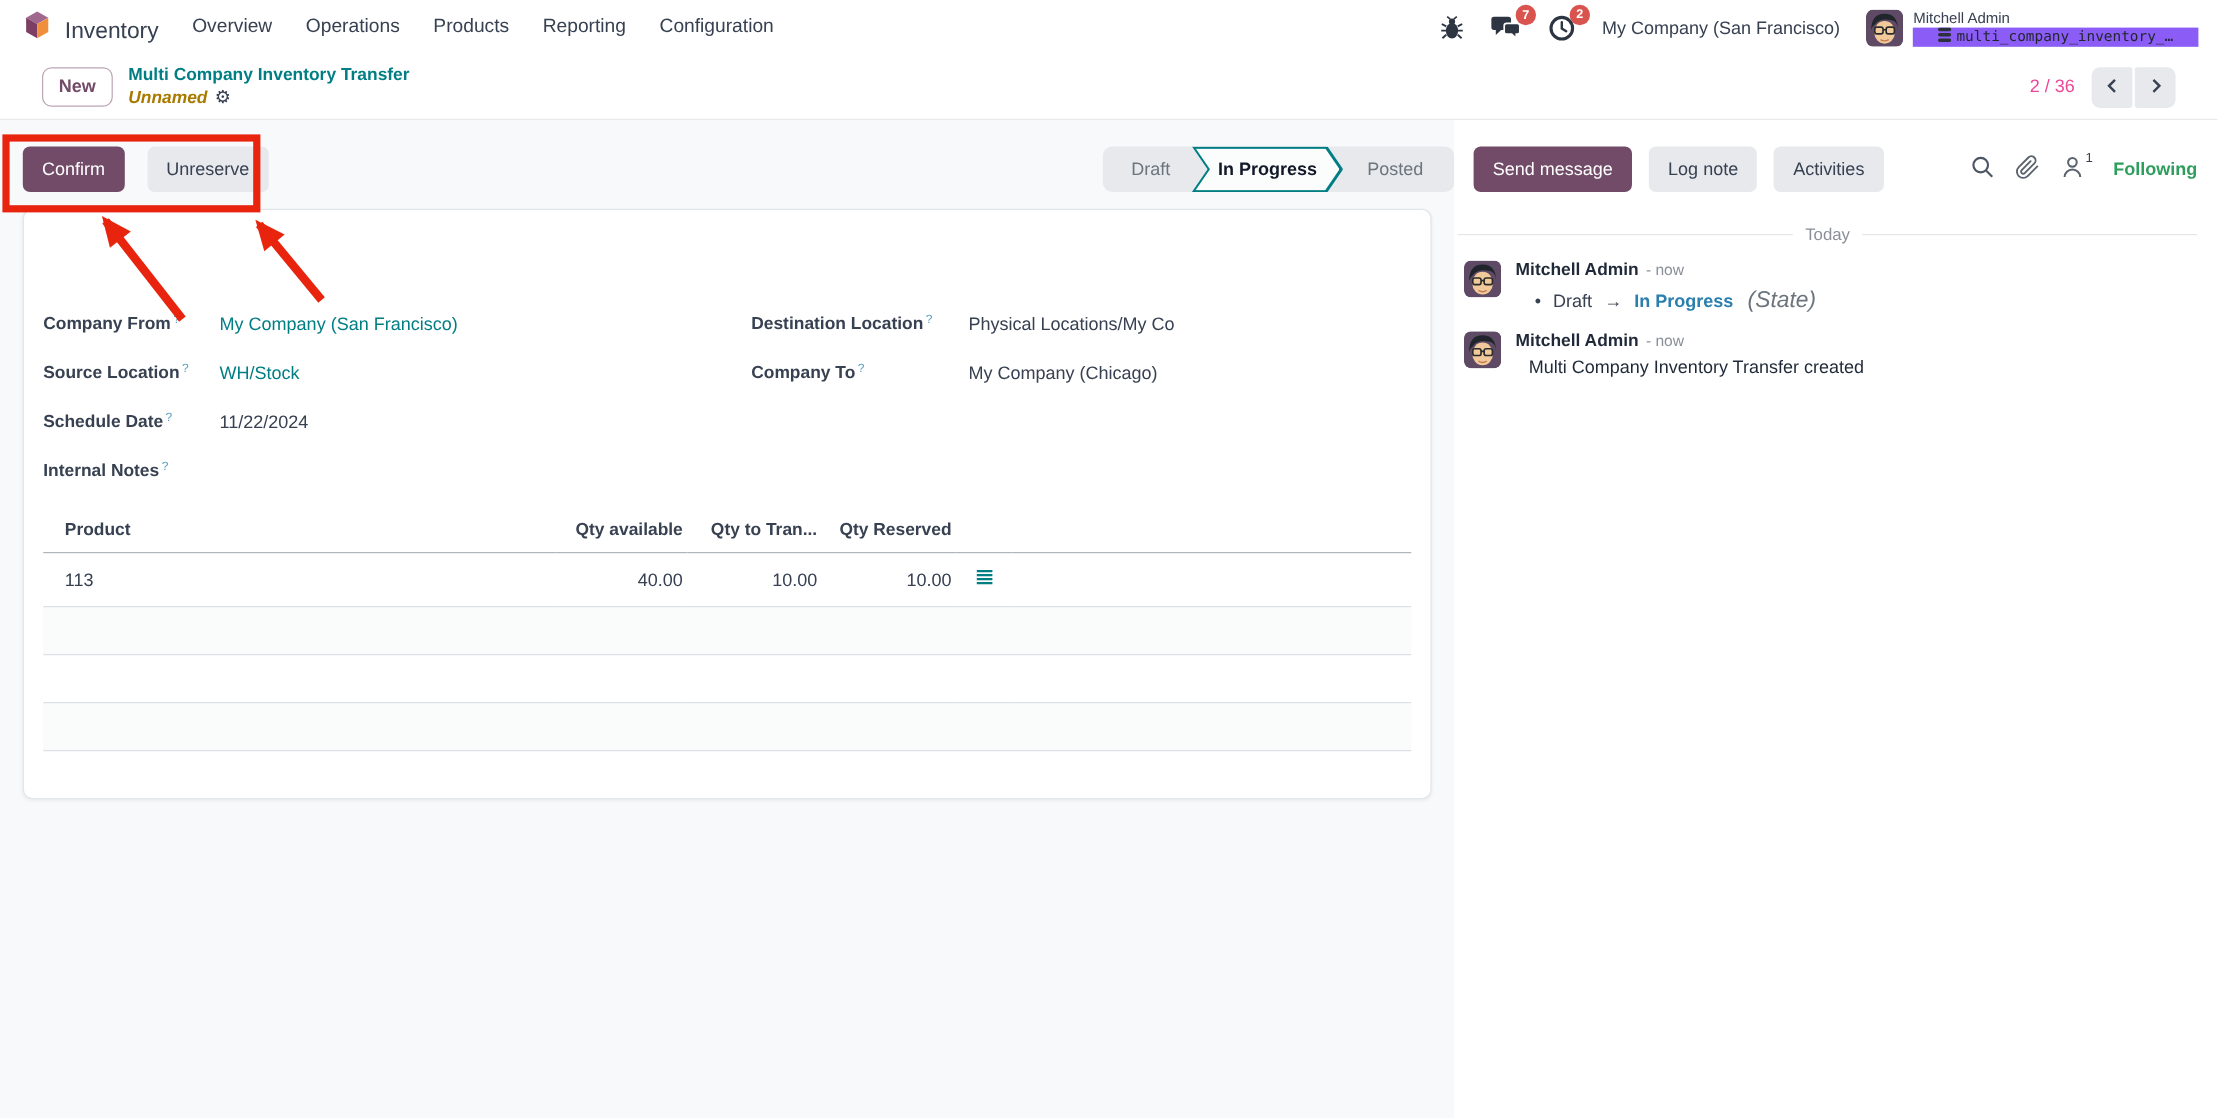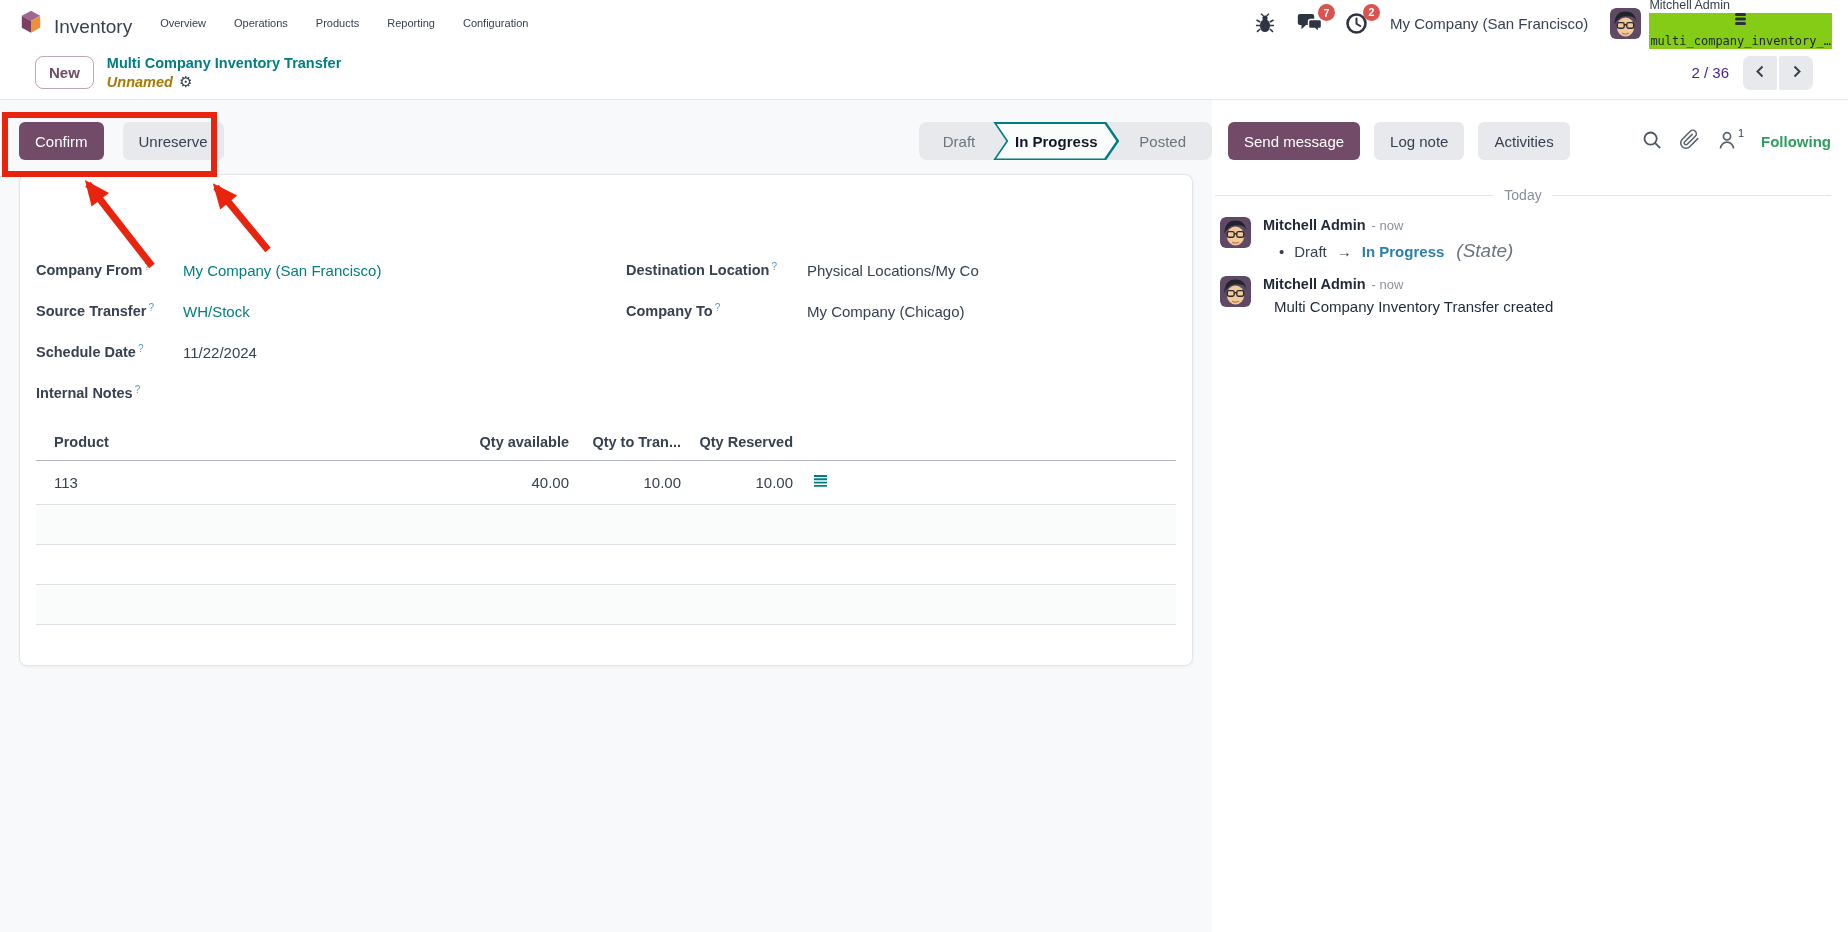--- a/index.html
+++ b/index.html
@@ -7,45 +7,45 @@
   body {
     font-family:"Liberation Sans", sans-serif;
     color:#374151; font-size:15px; background:#fff;
     position:relative; overflow:hidden;
   }
   
   .navbar { height:46px; display:flex; align-items:center; padding:0 16px 0 18px; background:#fff; }
   .nav-left { display:flex; align-items:center; gap:28px; }
   .brand { display:flex; align-items:flex-end; gap:10px; }
   .app-name { font-size:19px; font-weight:500; color:#374151; }
-  .nav-item { font-size:11px; color:#374151; cursor:pointer; white-space:nowrap; }
+  .nav-item { font-size:16px; color:#374151; cursor:pointer; white-space:nowrap; }
   .nav-right { margin-left:auto; display:flex; align-items:center; gap:22px; }
   .icon-btn { position:relative; display:flex; align-items:center; cursor:pointer; }
   .badge { position:absolute; top:-8px; right:-12px; background:#d9534f; color:#fff;
     font-size:10.5px; font-weight:700; border-radius:50%; min-width:17px; height:17px;
     display:flex; align-items:center; justify-content:center; padding:0 2px; }
   .company-name { font-size:15px; color:#374151; cursor:pointer; }
   .user-block { display:flex; align-items:center; gap:8px; cursor:pointer; }
   .avatar { width:31px; height:31px; border-radius:6px; overflow:hidden; flex-shrink:0; }
   .user-meta { display:flex; flex-direction:column; line-height:1.3; }
   .user-name { font-size:12.5px; color:#374151; }
-  .db-chip { font-family:"DejaVu Sans Mono", monospace; font-size:12px; background:#84cc16;
-    padding:0 1px; display:flex; align-items:center; gap:4px; color:#22272f;flex-direction:column; }
+  .db-chip { font-family:"DejaVu Sans Mono", monospace; font-size:12px; background:#8b5cf6;
+    padding:0 21px; display:flex; align-items:center; gap:4px; color:#22272f; }
   
   .breadcrumb-row { height:54px; display:flex; align-items:center; padding:0 35px;
     background:#fff; border-bottom:1px solid #e7e9ec; }
   .new-btn { border:1px solid #bda6b5; color:#714B67; background:#fff; border-radius:8px;
     padding:7px 13px; font-size:15px; font-weight:600; cursor:pointer; }
   .bc-stack { margin-left:13px; display:flex; flex-direction:column; justify-content:center; line-height:1.25; }
   .bc-title { color:#017e84; font-weight:600; font-size:14.5px; cursor:pointer; }
   .bc-sub { display:flex; align-items:center; gap:6px; }
   .bc-sub-text { color:#a97a00; font-style:italic; font-weight:600; font-size:14.5px; }
   .gear { color:#374151; font-size:15px; line-height:1; cursor:pointer; }
   .pager-zone { margin-left:auto; display:flex; align-items:center; gap:14px; }
-  .pager-text { font-size:15px; color:#4c1d95; }
+  .pager-text { font-size:15px; color:#ec4899; }
   .pager-btns { display:flex; gap:2px; }
   .pager-btn { width:34px; height:34px; background:#e7e9ed; border:none; cursor:pointer;
     display:flex; align-items:center; justify-content:center; }
   .pager-btn.prev { border-radius:7px 2px 2px 7px; }
   .pager-btn.next { border-radius:2px 7px 7px 2px; }
   
   .content { display:flex; height:832px; }
   .main-col { width:1212px; background:#f8f9fa; flex-shrink:0; }
   .chatter-col { flex:1; background:#fff; padding:0 17px 0 3px; }
   
@@ -239,21 +239,21 @@
     </div>
 
     <div class="sheet">
       <div class="fields">
         <div class="fields-col-left">
           <div class="field">
             <span class="f-label f-label-left"><span>Company From</span><span class="sup-help">?</span></span>
             <span class="f-value f-link">My Company (San Francisco)</span>
           </div>
           <div class="field">
-            <span class="f-label f-label-left"><span>Source Transfer</span><span class="sup-help">?</span></span>
+            <span class="f-label f-label-left"><span>Source Location</span><span class="sup-help">?</span></span>
             <span class="f-value f-link">WH/Stock</span>
           </div>
           <div class="field">
             <span class="f-label f-label-left"><span>Schedule Date</span><span class="sup-help">?</span></span>
             <span class="f-value">11/22/2024</span>
           </div>
           <div class="field">
             <span class="f-label f-label-left"><span>Internal Notes</span><span class="sup-help">?</span></span>
             <span class="f-value"></span>
           </div>

